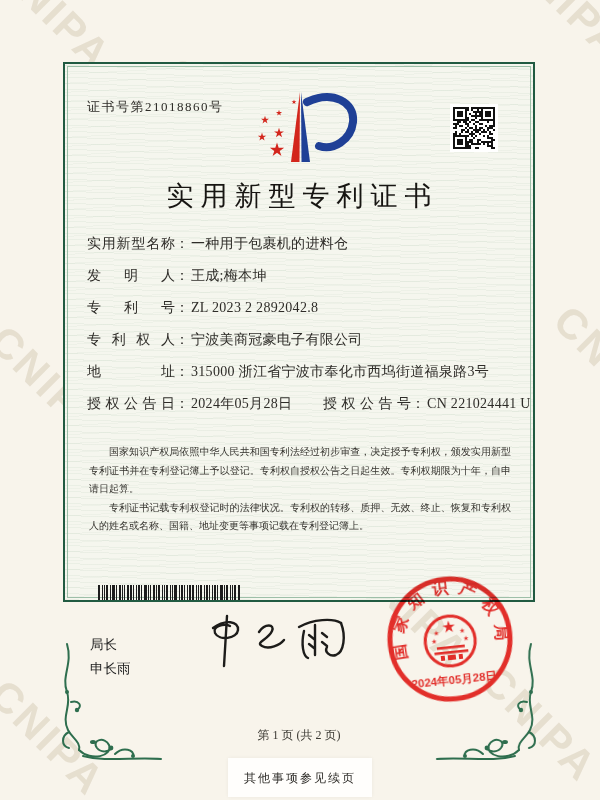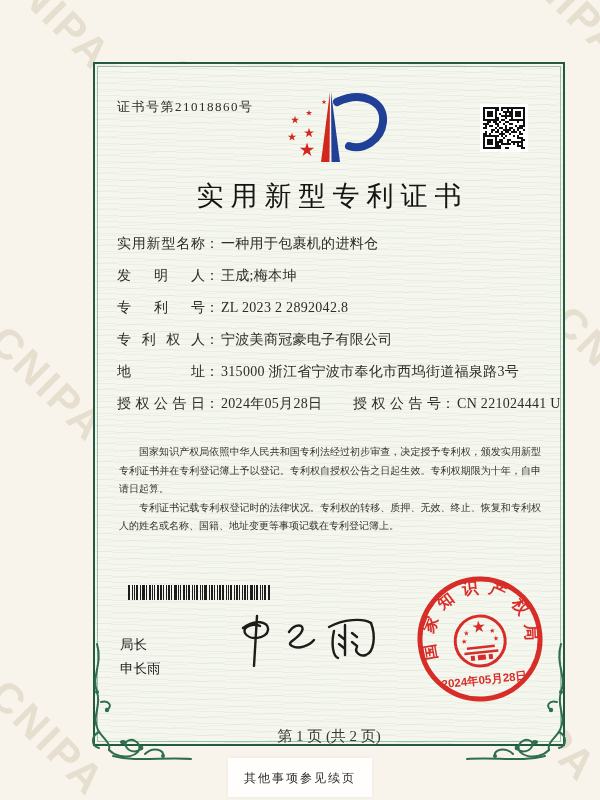--- a/index.html
+++ b/index.html
@@ -14,28 +14,27 @@
   .wm{
     position:absolute;
     font-family:"Liberation Sans","DejaVu Sans",sans-serif;
     font-weight:bold;font-size:42px;letter-spacing:3px;
     color:rgba(205,194,170,0.42);
     transform:rotate(45deg);
     white-space:nowrap;pointer-events:none;z-index:1;
   }
   
   .frame{
-    position:absolute;left:63px;top:62px;width:472px;height:684px;
+    position:absolute;left:63px;top:62px;width:472px;height:540px;
     border:2.5px solid #215a41;box-sizing:border-box;
     background-color:#f5f6ee;
     background-image:
       repeating-linear-gradient(2deg, rgba(140,175,145,.10) 0 1px, transparent 1px 6px),
       repeating-linear-gradient(-3deg, rgba(140,175,145,.07) 0 1px, transparent 1px 9px);
     z-index:2;
-    margin-left:30px;
   }
   .frame-inner{position:absolute;inset:2px;border:1px solid #9dbfa8;pointer-events:none;}
   .cert-no{position:absolute;left:22px;top:34px;font-size:13px;letter-spacing:1.5px;}
   .logo{position:absolute;left:172px;top:24px;width:146px;height:82px;}
   .qr{position:absolute;left:385px;top:40px;width:48px;height:48px;}
   .title{
     position:absolute;left:0;right:0;top:114px;margin:0;
     text-align:center;font-size:27px;font-weight:normal;
     letter-spacing:7px;text-indent:7px;color:#171512;
   }
@@ -52,21 +51,21 @@
   .paras{
     position:absolute;left:24px;right:22px;top:379px;
     font-size:10px;line-height:1.85;color:#35332e;text-align:justify;
   }
   .paras p{margin:0;text-indent:2em;}
   .barcode{position:absolute;left:32px;top:521px;width:146px;height:15px;}
   .sig-title{position:absolute;left:25px;top:572px;font-size:13.5px;font-family:"Liberation Sans","DejaVu Sans",sans-serif;color:#222;}
   .sig-name{position:absolute;left:25px;top:596px;font-size:13.5px;font-family:"Liberation Sans","DejaVu Sans",sans-serif;color:#222;}
   .signature-svg{position:absolute;left:118px;top:548px;width:185px;height:62px;}
   .seal{position:absolute;left:315px;top:505px;width:140px;height:140px;opacity:.93;transform:rotate(-6deg);mix-blend-mode:multiply;}
-  .pageno{position:absolute;left:0;right:0;top:663px;text-align:center;font-size:15px;color:#3a3832;}
+  .pageno{position:absolute;left:0;right:0;top:663px;text-align:center;font-size:12px;color:#3a3832;}
   .flourish{position:absolute;width:112px;height:122px;z-index:3;}
   .flourish.bl{left:-12px;top:578px;}
   .flourish.br{right:-12px;top:578px;transform:scaleX(-1);}
   .cont-note-box{
     position:absolute;left:50%;top:758px;transform:translateX(-50%);
     background:rgba(255,255,254,.9);padding:10px 16px;z-index:4;
     box-shadow:0 0 4px rgba(0,0,0,.05);
   }
   .cont-note-box span{font-size:12px;letter-spacing:2px;color:#2e2c28;}
 </style>

